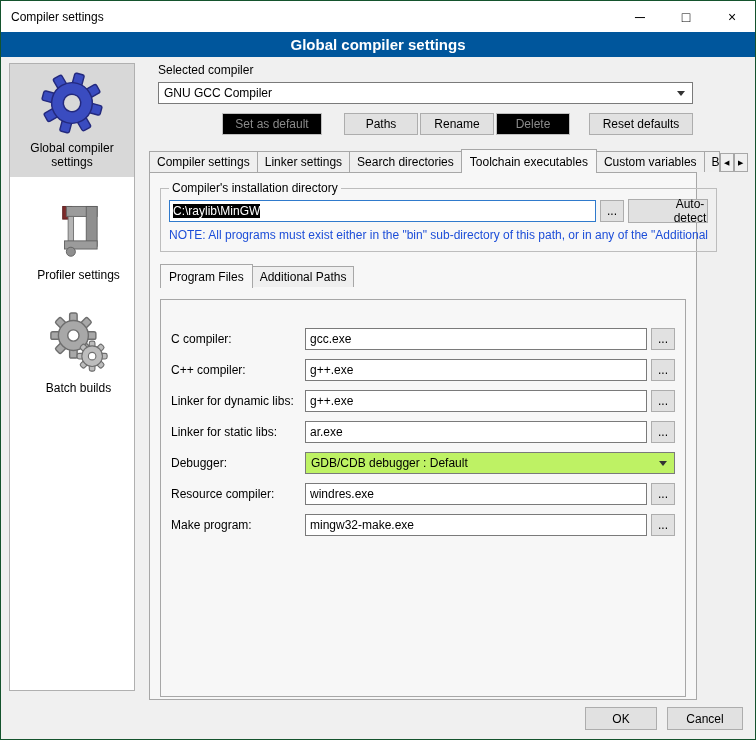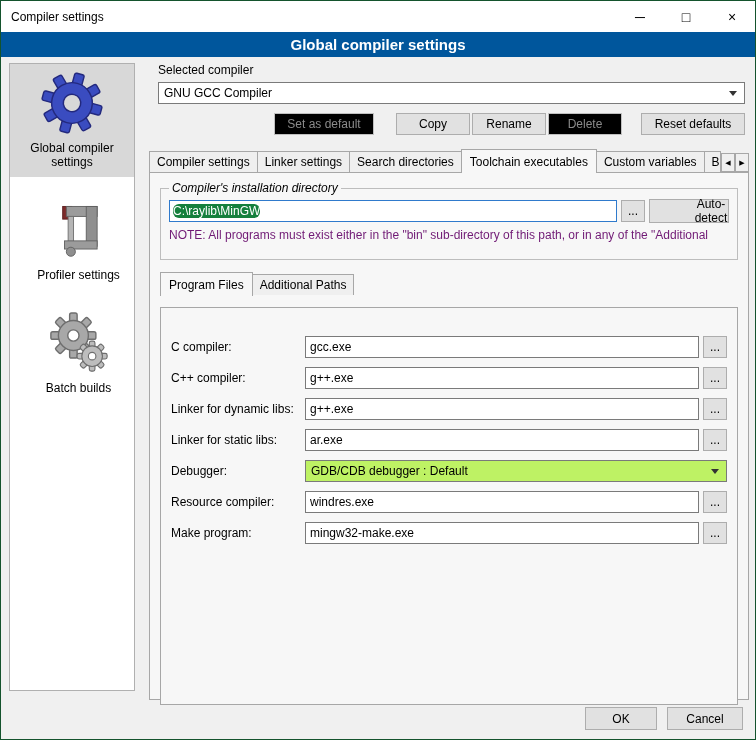--- a/index.html
+++ b/index.html
@@ -24,21 +24,21 @@
   
   .sidebar{
     position:absolute; left:8px; top:62px; width:126px; height:628px;
     background:#ffffff; border:1px solid #b0b0b0; text-align:center; overflow:hidden;
   }
   .side-item{padding:8px 2px 8px;}
   .side-item + .side-item{margin-top:14px;padding-left:15px;}
   .side-item.selected{background:#d8d8d8;}
   .side-label{margin-top:4px; line-height:14px;}
   
-  .main{position:absolute; left:148px; top:62px; width:600px;}
+  .main{position:absolute; left:148px; top:62px; width:548px;}
   .sel-label{margin-left:9px;}
   .combo{
     position:relative; height:22px; border:1px solid #7a7a7a; background:#fff;
     line-height:20px; padding:0 20px 0 5px; overflow:hidden; white-space:nowrap;
   }
   .combo-main{margin:5px 4px 0 9px;}
   .arrow-down{
     position:absolute; right:7px; top:8px; width:0; height:0;
     border-left:4px solid transparent; border-right:4px solid transparent; border-top:5px solid #333;
   }
@@ -60,30 +60,30 @@
   }
   .tab:first-child{margin-left:0;}
   .tab.active{background:#f7f7f7; padding:5px 8px 4px; margin-bottom:-1px; position:relative; z-index:3;}
   .tab.tab-clip{max-width:34px; overflow:hidden;}
   .tab-scrollers{margin-left:auto; display:flex;}
   .tsb{width:14px; height:19px; border:1px solid #a7a7a7; background:#efefef; font-size:7px;
        display:flex; align-items:center; justify-content:center; cursor:default;}
   .tab-page{height:528px; border:1px solid #a7a7a7; background:#f7f7f7; position:relative; z-index:1;}
   
   fieldset.group{border:1px solid #bdbdbd; margin:8px 10px 0; padding:2px 8px 8px;}
-  fieldset.group legend{padding:0 3px; font-size:12px;font-style:italic;}
+  fieldset.group legend{padding:0 3px; font-size:12px;}
   .install-row{display:flex; align-items:center; gap:4px; margin-top:2px;}
   .install-input{
     flex:1; height:22px; border:1px solid #2f7acc; background:#fff;
     line-height:20px; padding:0 3px; overflow:hidden; white-space:nowrap;
   }
-  .install-input .sel{background:#15803d; color:#fff;border-radius:6px;}
+  .install-input .sel{background:#000000; color:#fff;}
   .browse{width:24px; height:22px;}
   .autodetect{width:80px; height:24px;padding-left:44px;}
-  .note{margin:5px 0 9px; color:#701a75; white-space:nowrap; overflow:hidden;}
+  .note{margin:5px 0 1px; color:#1d4ed8; white-space:nowrap; overflow:hidden;}
   
   .subtabbar{margin:12px 0 0 10px;}
   .subtab-page{margin:12px 10px; border:1px solid #a7a7a7; background:#f7f7f7; height:398px; padding-top:28px;}
   
   .frow{display:flex; align-items:center; margin:0 10px 9px 10px;}
   .flabel{width:134px; flex:none;}
   .finput{
     flex:1; height:22px; border:1px solid #7a7a7a; background:#fff; padding:0 4px;
     font-family:"Liberation Sans",sans-serif; font-size:12px; color:#000;
   }
@@ -171,21 +171,21 @@
   <div class="main">
     <div class="sel-label">Selected compiler</div>
 
     <div class="combo combo-main">
       <span>GNU GCC Compiler</span>
       <span class="arrow-down"></span>
     </div>
 
     <div class="btn-row">
       <button class="btn b-setdef" disabled="">Set as default</button>
-      <button class="btn b-copy">Copy</button>
+      <button class="btn b-copy">Paths</button>
       <button class="btn b-rename">Rename</button>
       <button class="btn b-del" disabled="">Delete</button>
       <button class="btn b-reset">Reset defaults</button>
     </div>
 
     <div class="tabbar">
       <div class="tab">Compiler settings</div>
       <div class="tab">Linker settings</div>
       <div class="tab">Search directories</div>
       <div class="tab active">Toolchain executables</div>

